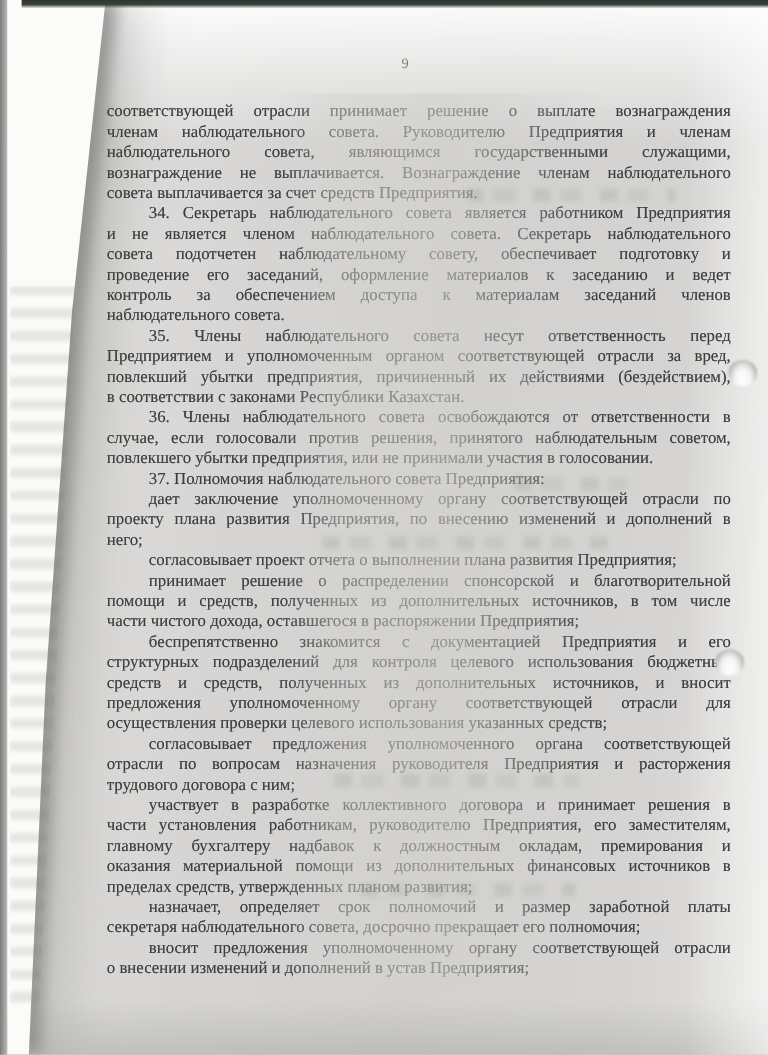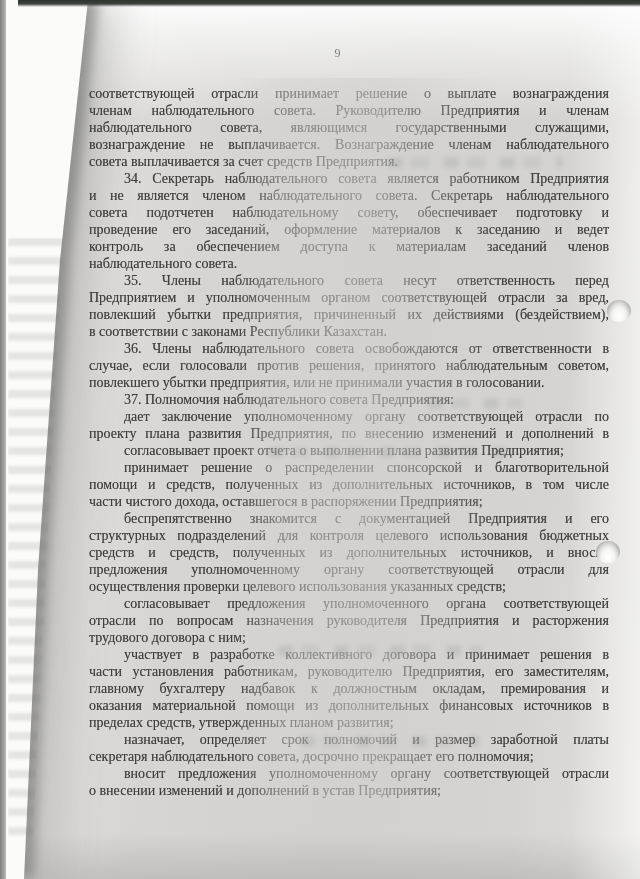--- a/index.html
+++ b/index.html
@@ -109,20 +109,21 @@
     <div class="line indent">35. Члены наблюдательного совета несут ответственность перед</div>
     <div class="line">Предприятием и уполномоченным органом соответствующей отрасли за вред,</div>
     <div class="line">повлекший убытки предприятия, причиненный их действиями (бездействием),</div>
     <div class="line last">в соответствии с законами Республики Казахстан.</div>
     <div class="line indent">36. Члены наблюдательного совета освобождаются от ответственности в</div>
     <div class="line">случае, если голосовали против решения, принятого наблюдательным советом,</div>
     <div class="line last">повлекшего убытки предприятия, или не принимали участия в голосовании.</div>
     <div class="line indent last">37. Полномочия наблюдательного совета Предприятия:</div>
     <div class="line indent">дает заключение уполномоченному органу соответствующей отрасли по</div>
     <div class="line">проекту плана развития Предприятия, по внесению изменений и дополнений в</div>
+    <div class="line last">него;</div>
     <div class="line indent last">согласовывает проект отчета о выполнении плана развития Предприятия;</div>
     <div class="line indent">принимает решение о распределении спонсорской и благотворительной</div>
     <div class="line">помощи и средств, полученных из дополнительных источников, в том числе</div>
     <div class="line last">части чистого дохода, оставшегося в распоряжении Предприятия;</div>
     <div class="line indent">беспрепятственно знакомится с документацией Предприятия и его</div>
     <div class="line">структурных подразделений для контроля целевого использования бюджетных</div>
     <div class="line">средств и средств, полученных из дополнительных источников, и вносит</div>
     <div class="line">предложения уполномоченному органу соответствующей отрасли для</div>
     <div class="line last">осуществления проверки целевого использования указанных средств;</div>
     <div class="line indent">согласовывает предложения уполномоченного органа соответствующей</div>

